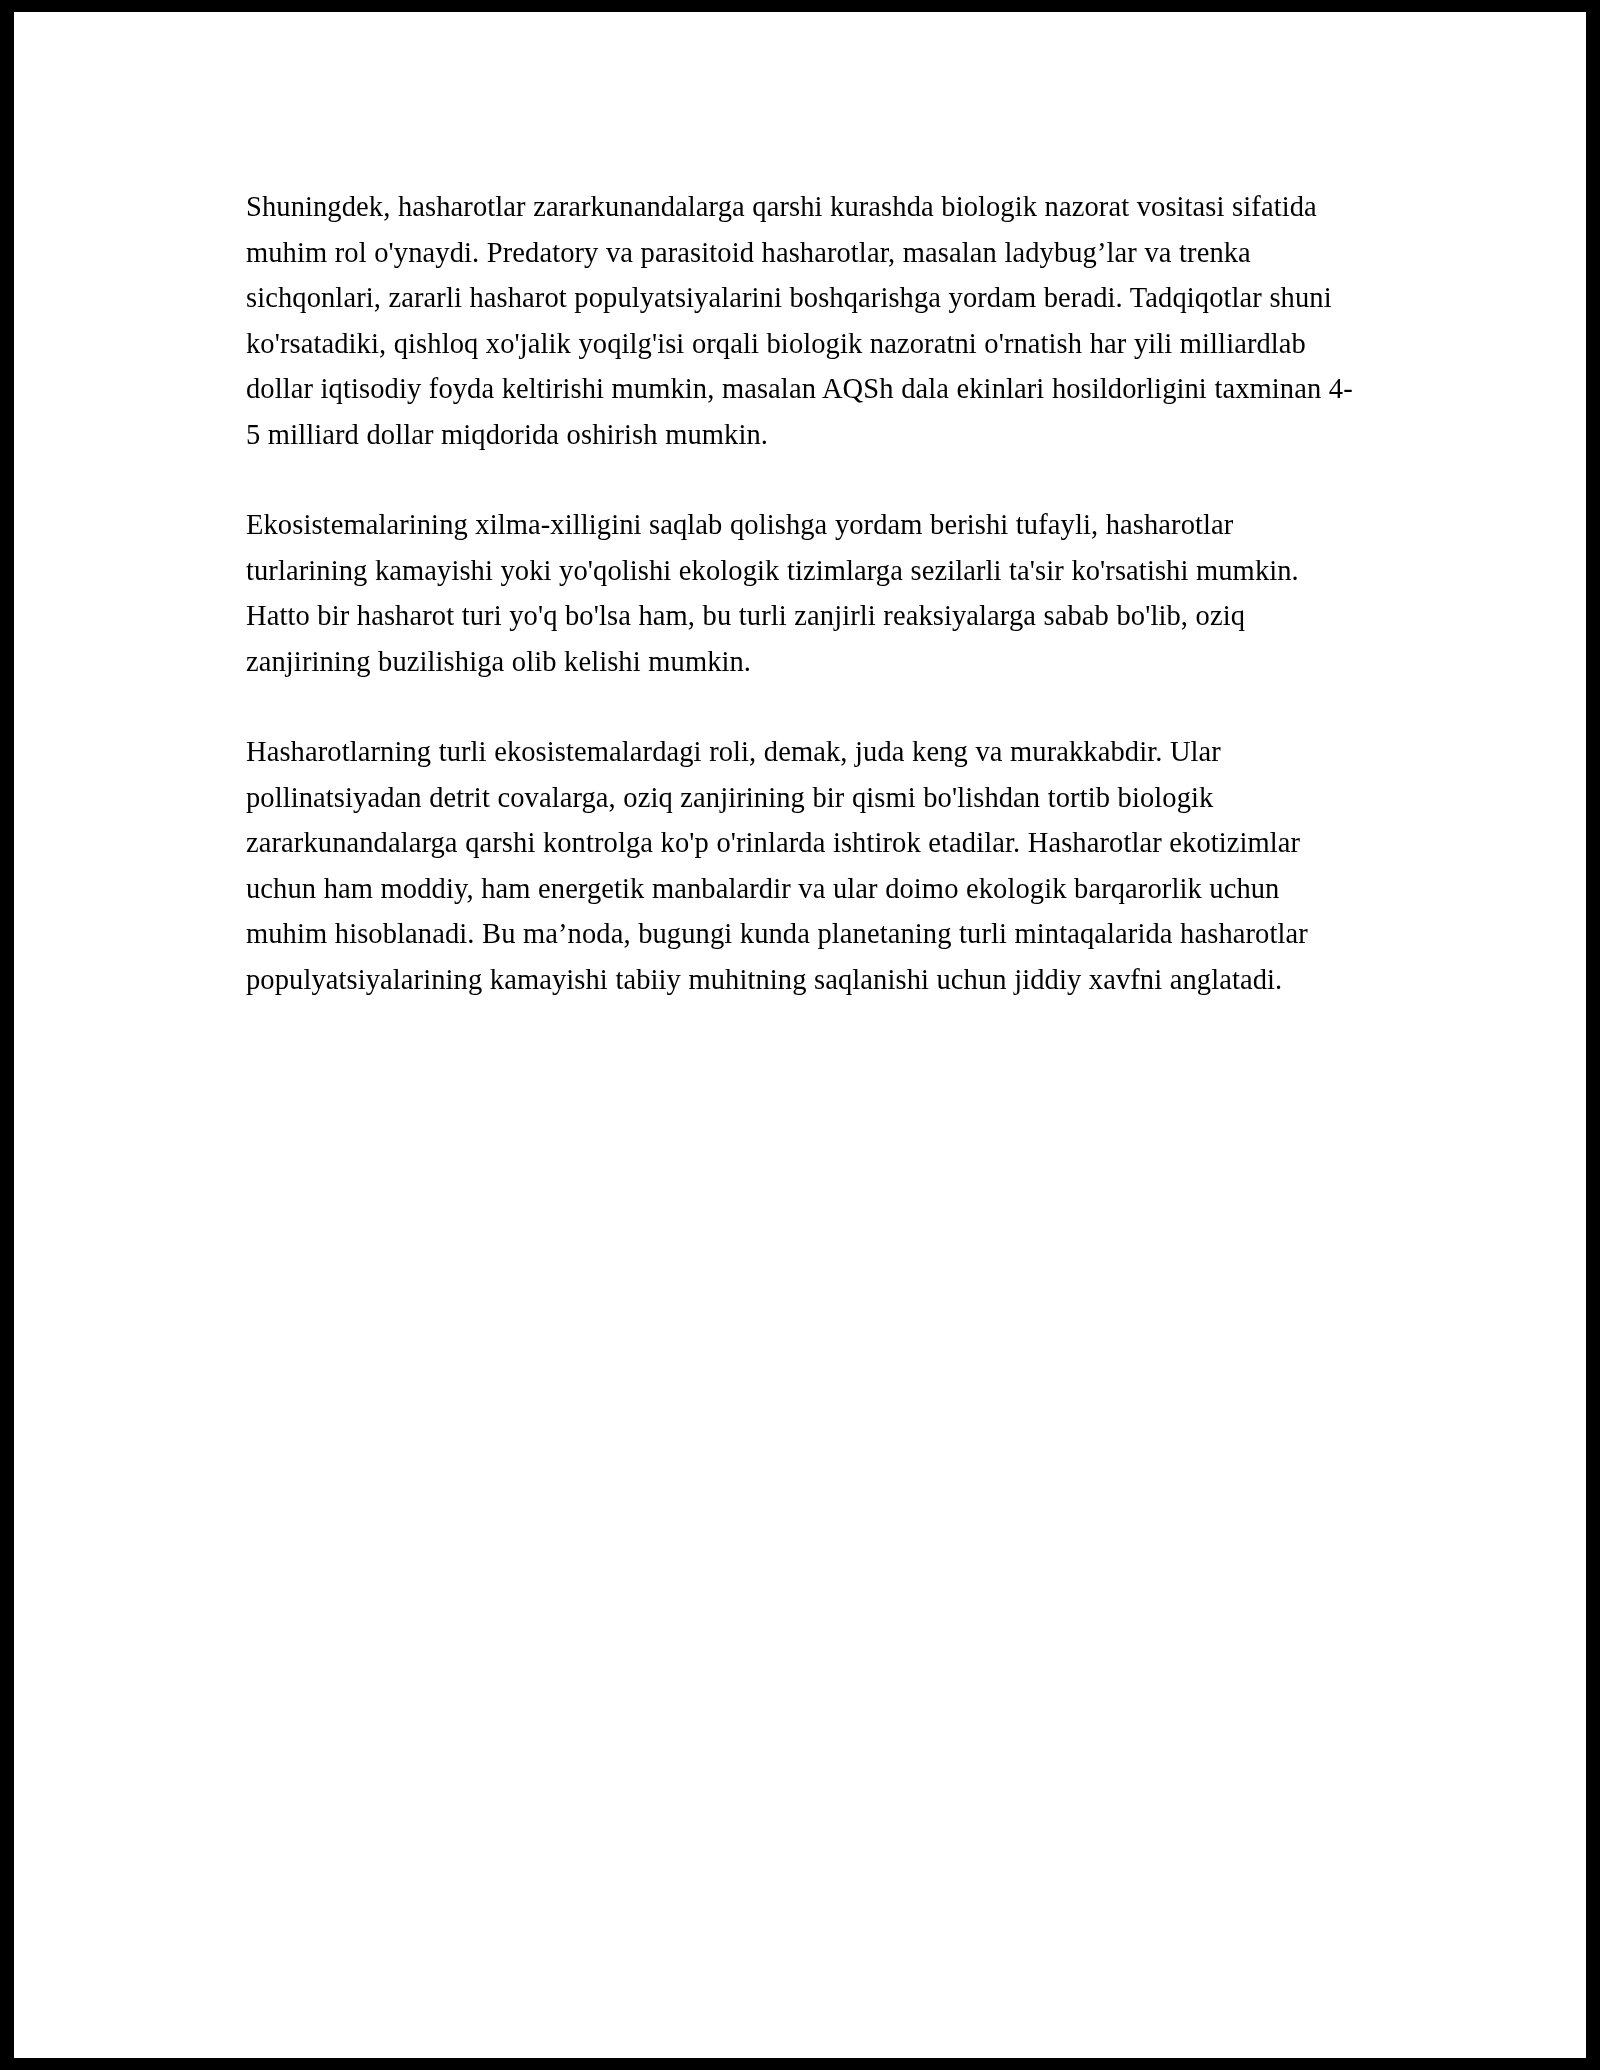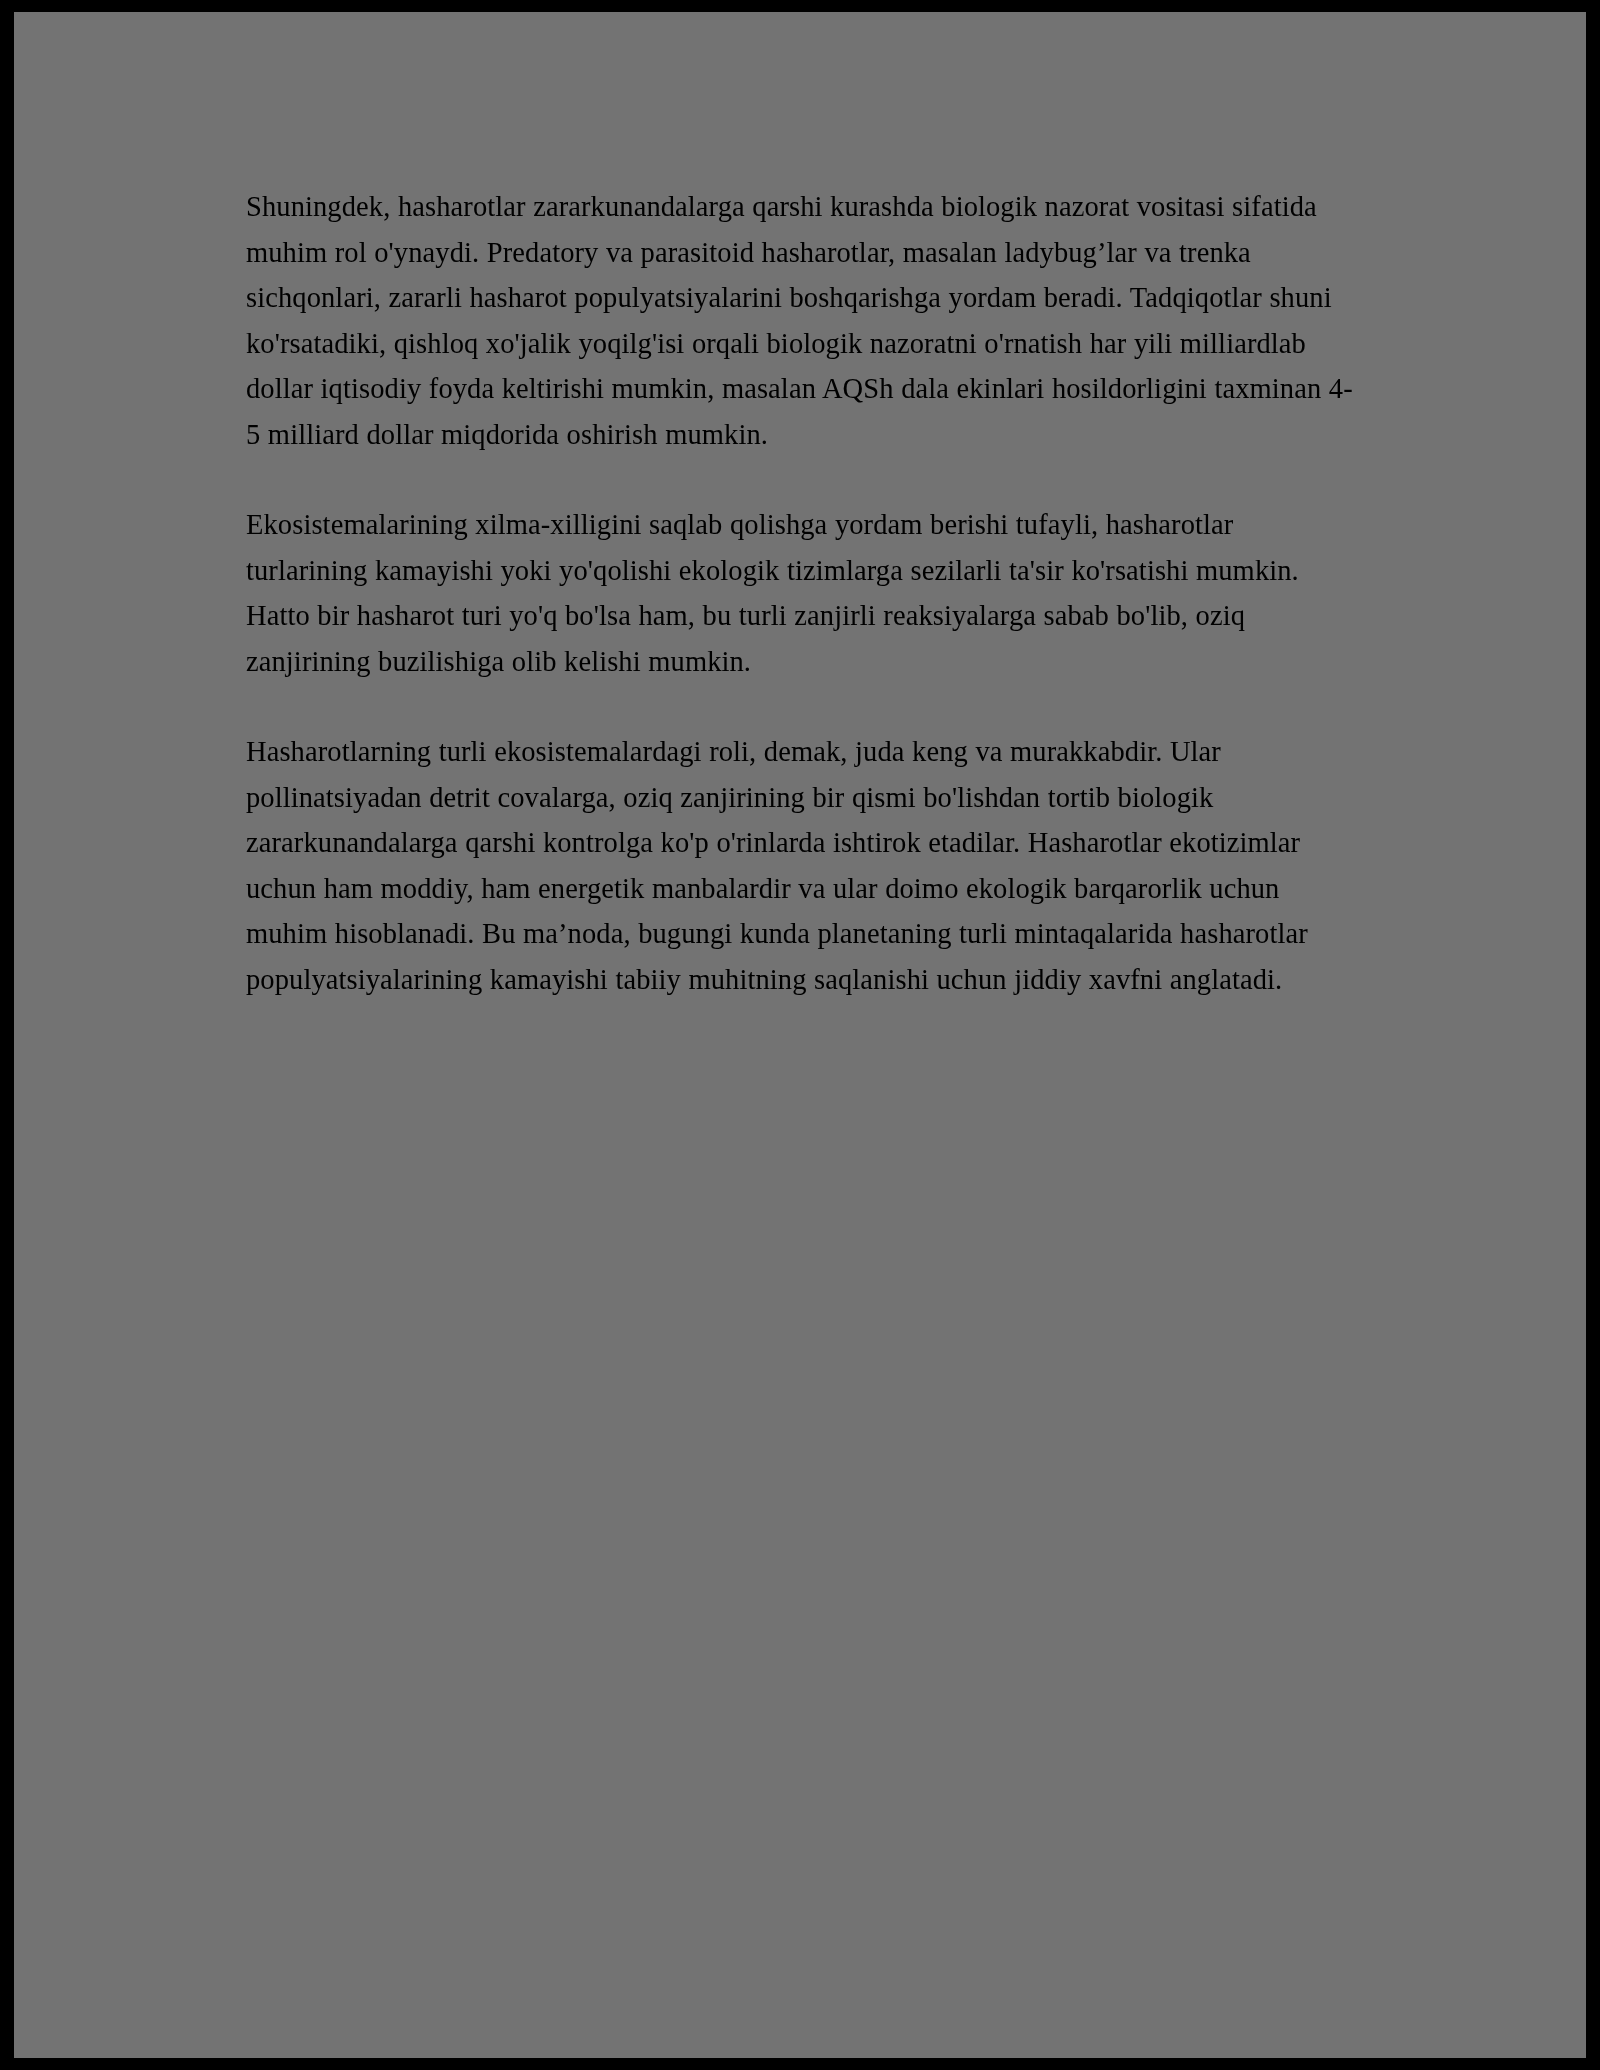--- a/index.html
+++ b/index.html
@@ -20,21 +20,21 @@
     width: 1600px;
     height: 2070px;
     background: #000000;
     box-sizing: border-box;
     padding: 12px 14px 12px 14px;
   }
   .page-sheet {
     position: relative;
     width: 100%;
     height: 100%;
-    background: #737373;
+    background: #ffffff;
     box-sizing: border-box;
   }
   .doc-body {
     position: absolute;
     left: 232px;
     top: 172px;
     width: 1110px;
   }
   .doc-paragraph {
     font-family: "Liberation Serif", serif;

